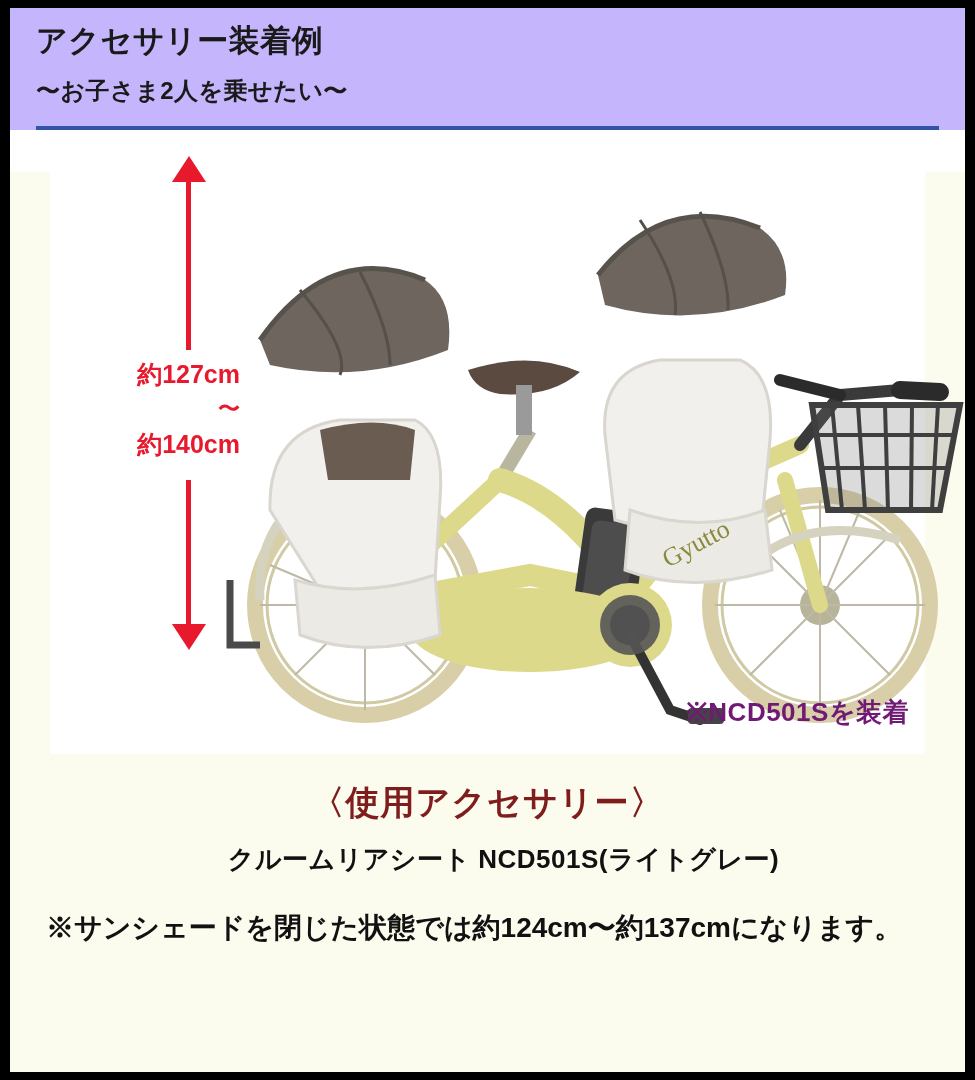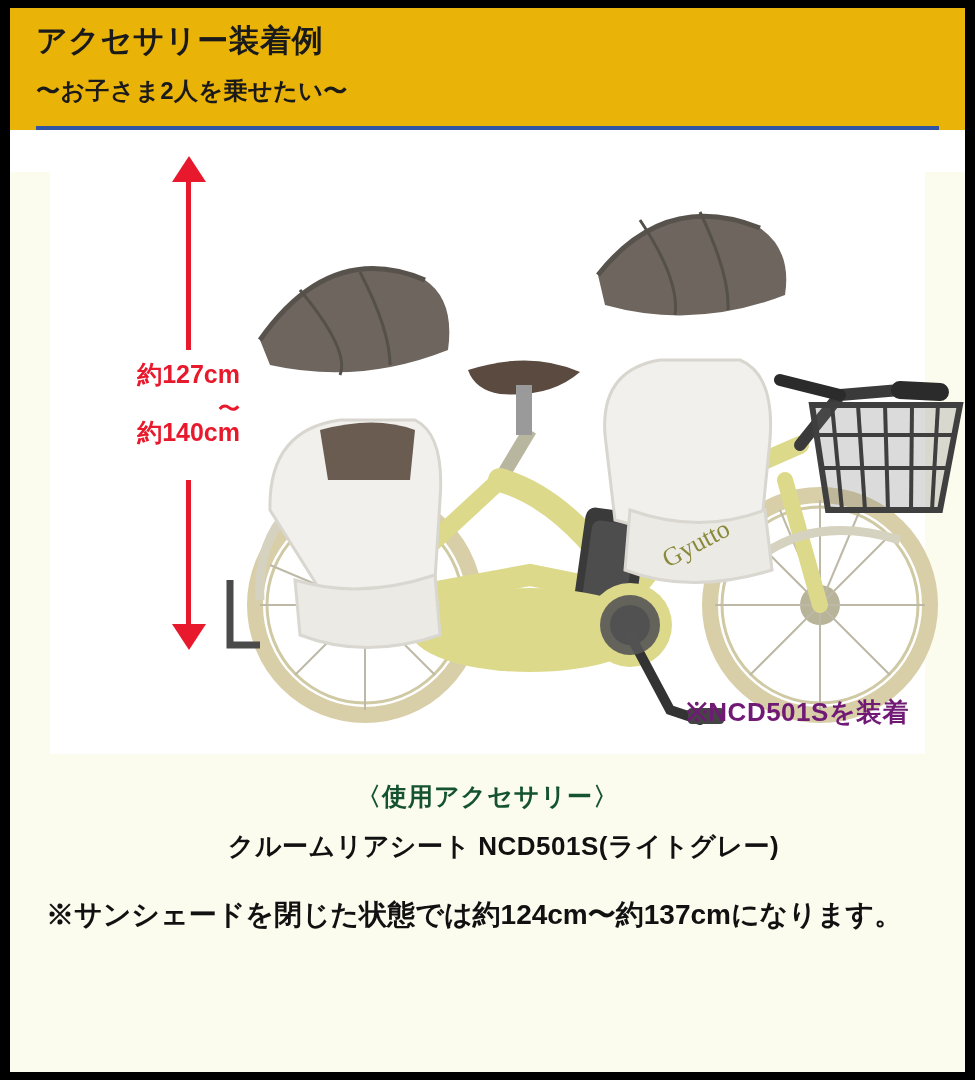--- a/index.html
+++ b/index.html
@@ -20,21 +20,21 @@
     width: 955px;
     height: 1064px;
     background: #ffffff;
     box-sizing: border-box;
     overflow: hidden;
   }
 
   
   .header {
     padding: 14px 26px 0 26px;
-    background: #eab308;
+    background: #c4b5fd;
   }
   .title {
     font-size: 31px;
     font-weight: bold;
     color: #1a1a1a;
     letter-spacing: 0.5px;
     line-height: 1.25;
     margin: 0;
   }
   .subtitle {
@@ -106,21 +106,21 @@
     width: 180px;
     text-align: right;
     color: #e8192c;
     font-weight: bold;
     font-size: 25px;
     background: transparent;
     letter-spacing: 0px;
   }
   .dim-label.top { top: 186px; }
   .dim-label.tilde { top: 222px; font-size: 22px; }
-  .dim-label.bottom { top: 244px; }
+  .dim-label.bottom { top: 256px; }
   .dim-mask {
     position: absolute;
     left: 14px;
     top: 178px;
     width: 132px;
     height: 130px;
     background: #ffffff;
   }
 
   
@@ -142,23 +142,23 @@
     color: #701a75;
     letter-spacing: 0.5px;
   }
 
   
   .caption {
     text-align: center;
     margin-top: 26px;
   }
   .caption-line1 {
-    font-size: 25px;
-    font-weight: bold;
-    color: #14532d;
+    font-size: 34px;
+    font-weight: bold;
+    color: #7f1d1d;
     letter-spacing: 1px;
   }
   .caption-line2 {
     font-size: 26px;
     font-weight: bold;
     color: #111111;
     margin-top: 16px;
     letter-spacing: 0.5px;
     padding-left: 32px;
   }

